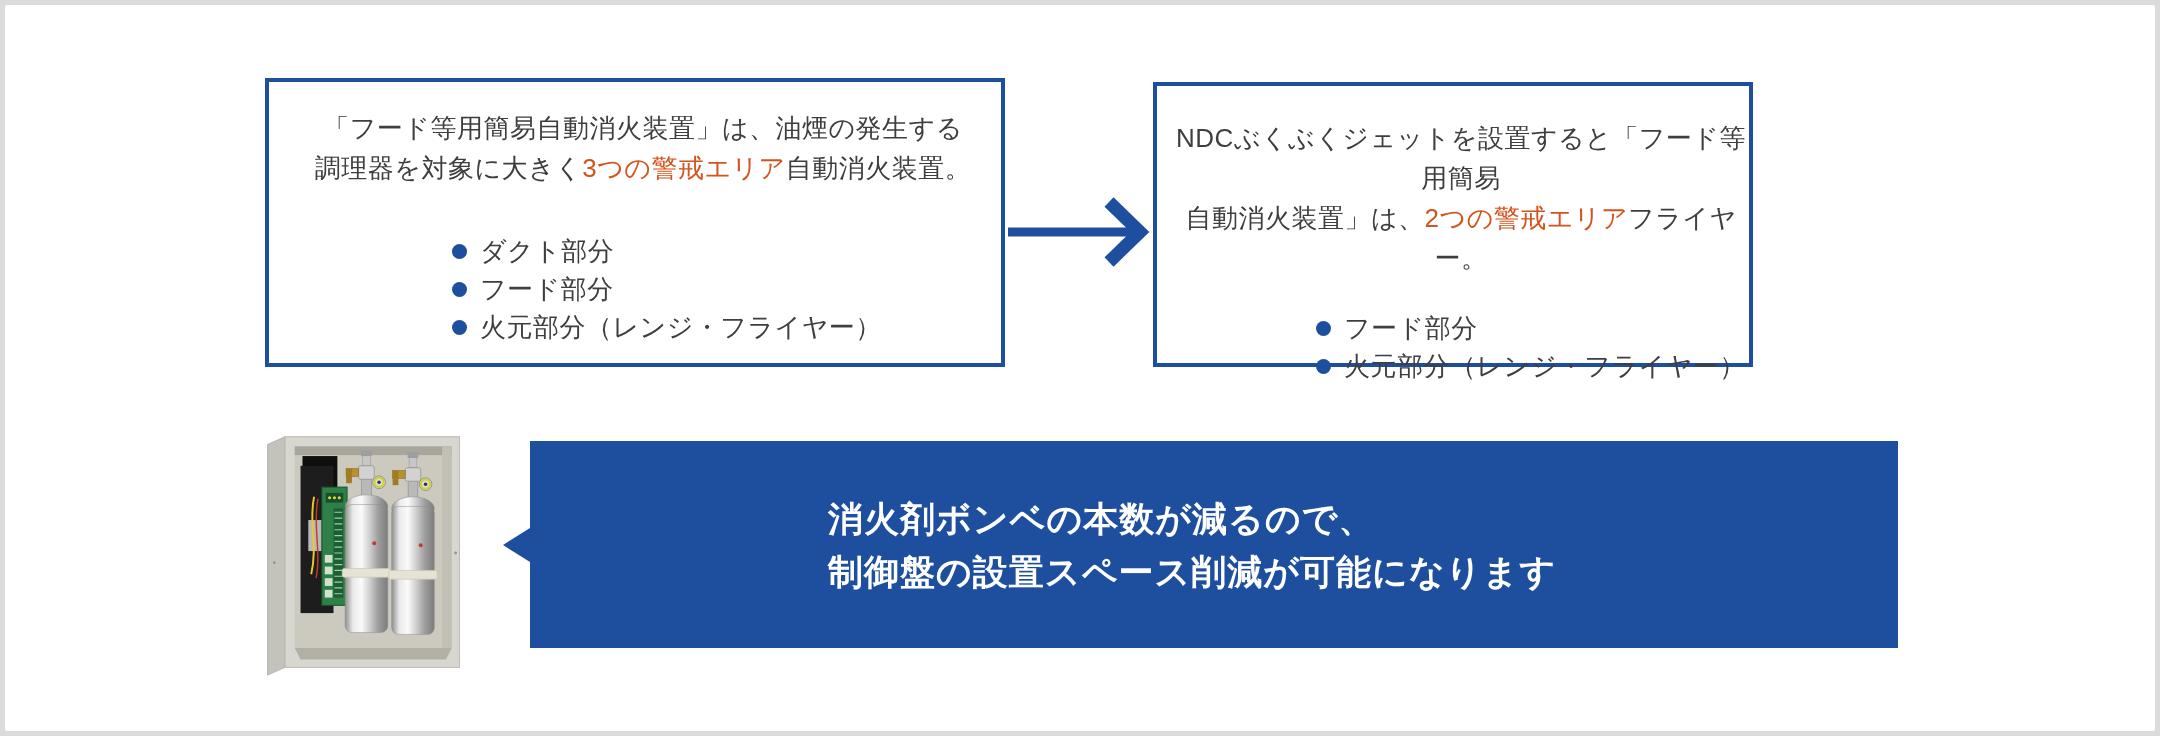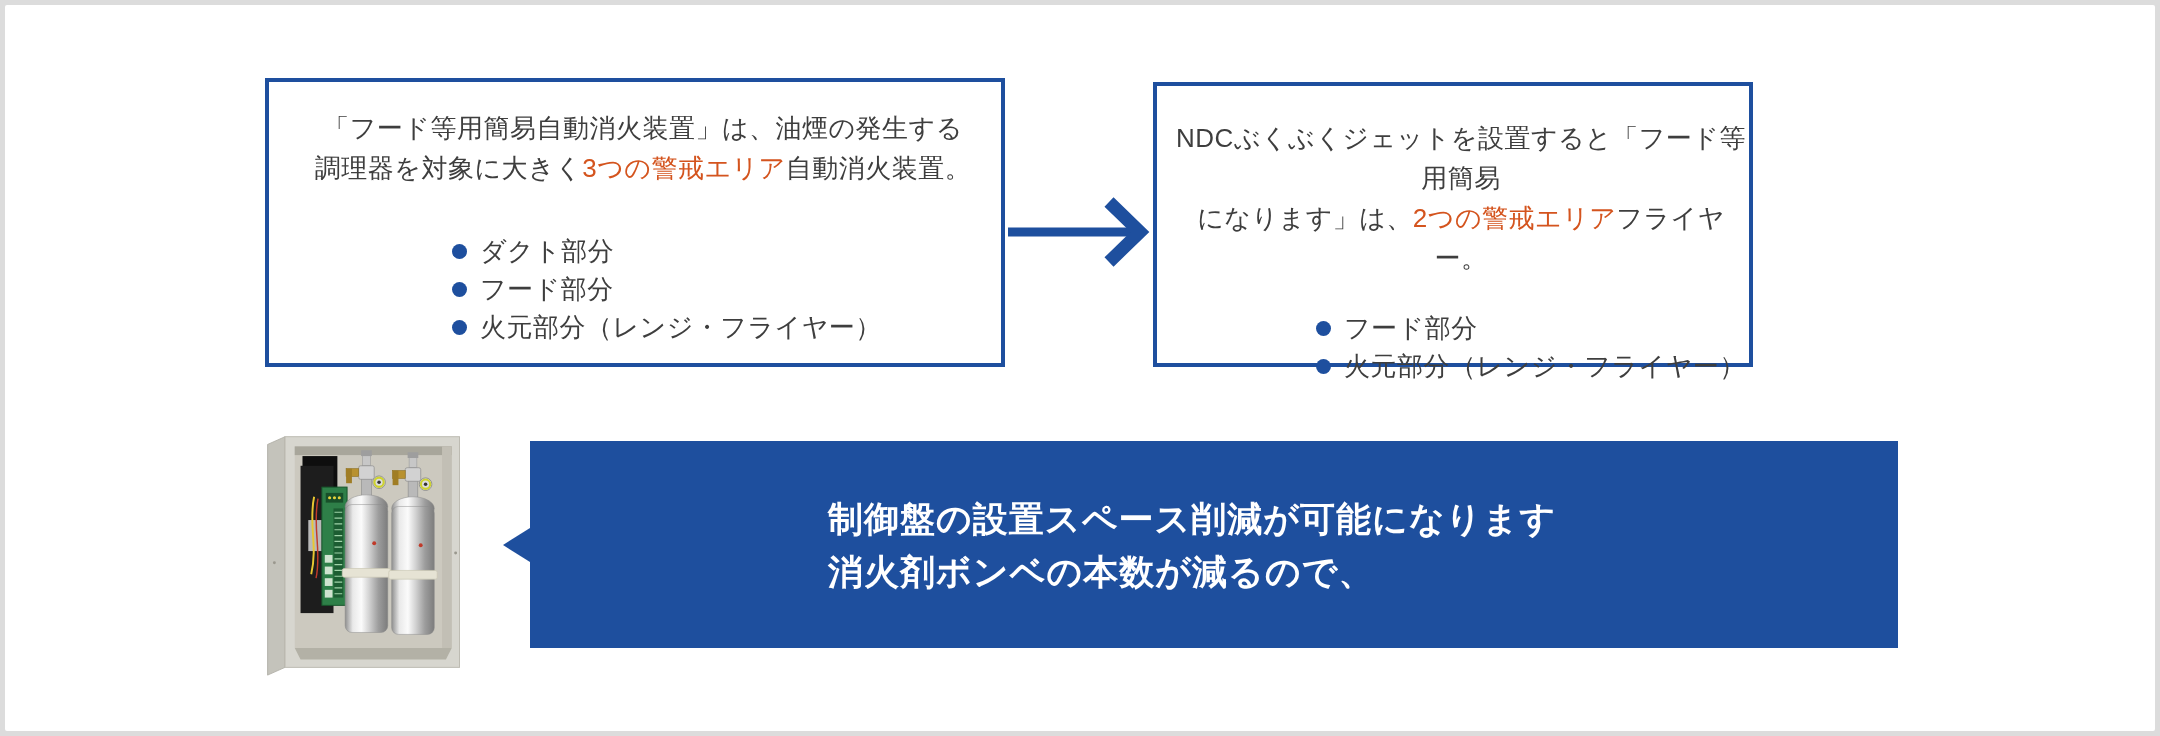--- a/index.html
+++ b/index.html
@@ -121,21 +121,21 @@
   <div class="arrow-wrap">
     <svg width="155" height="95" viewBox="0 0 155 95">
       <line x1="3" y1="47" x2="134" y2="47" stroke="#1e4f9e" stroke-width="9"></line>
       <polyline points="104,17 135,47 104,77" fill="none" stroke="#1e4f9e" stroke-width="13" stroke-linejoin="miter"></polyline>
     </svg>
   </div>
 
   <div class="info-box box-after">
     <div class="para">
       <span>NDCぶくぶくジェットを設置すると「フード等用簡易</span><br>
-      <span>になります」は、</span><span class="hl">2つの警戒エリア</span><span>フライヤー。</span>
+      <span>自動消火装置」は、</span><span class="hl">2つの警戒エリア</span><span>フライヤー。</span>
     </div>
     <ul class="area-list">
       <li>
         <span class="dot"></span>
         <span>フード部分</span>
       </li>
       <li>
         <span class="dot"></span>
         <span>火元部分（レンジ・フライヤー）</span>
       </li>
@@ -201,17 +201,17 @@
       <g>
           <use href="#cyl"></use>
         </g>
       <g>
           <use href="#cyl" transform="translate(48,2)"></use>
         </g>
     </svg>
   </div>
 
   <div class="callout">
+    <div class="line">消火剤ボンベの本数が減るので、</div>
     <div class="line">制御盤の設置スペース削減が可能になります</div>
-    <div class="line">消火剤ボンベの本数が減るので、</div>
   </div>
 
 </div>
 
 </body></html>

